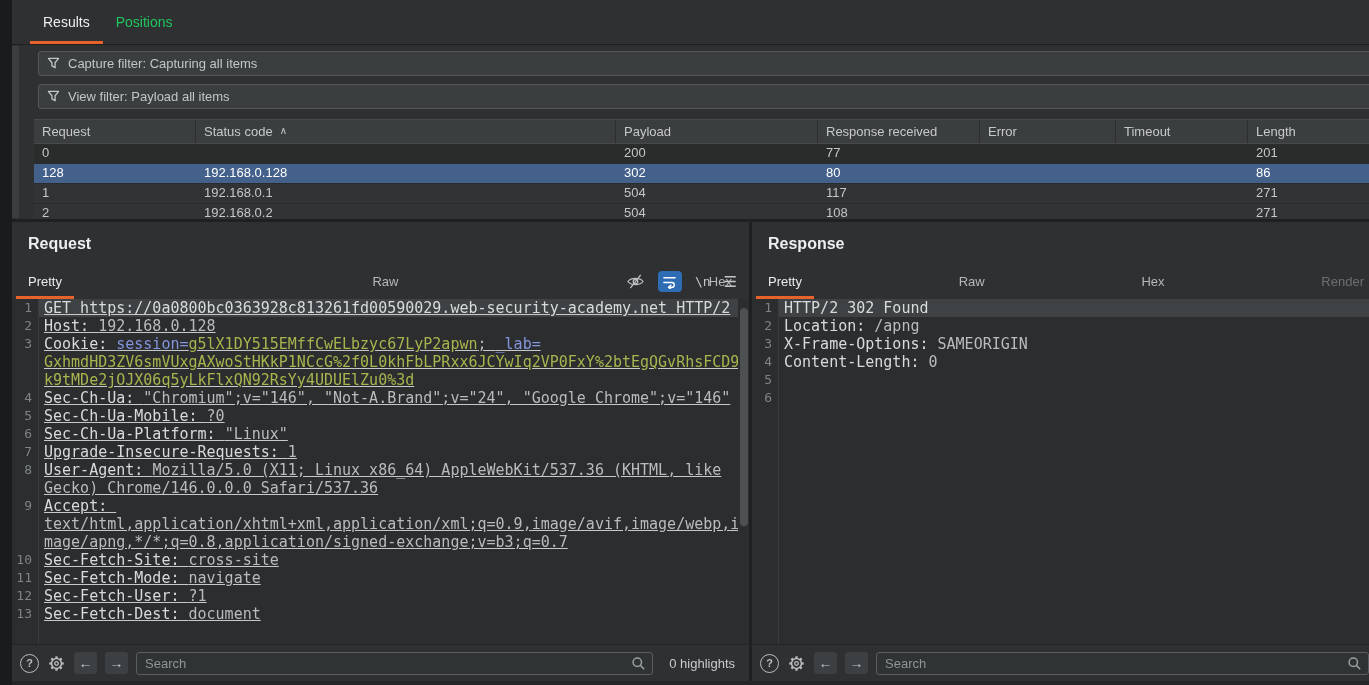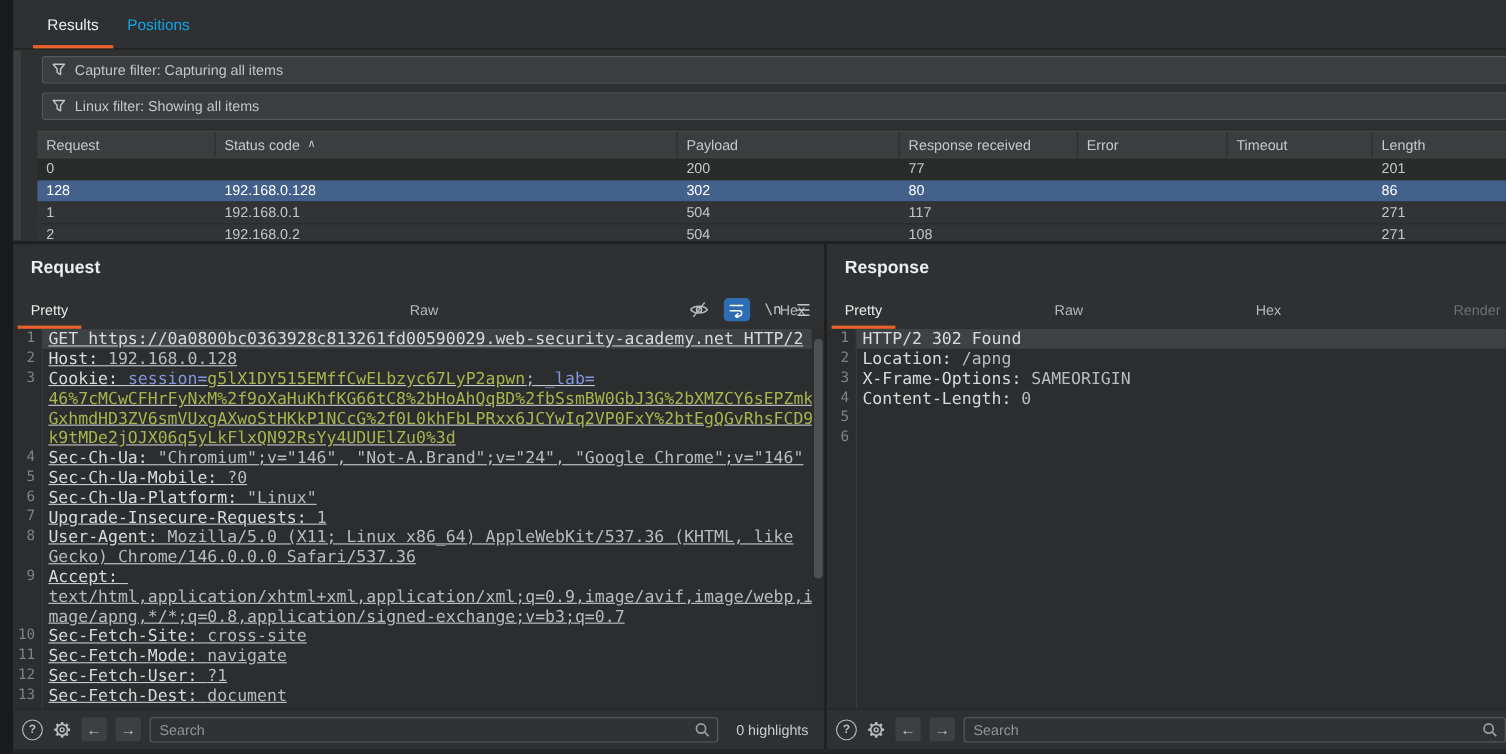--- a/index.html
+++ b/index.html
@@ -6,21 +6,21 @@
     --accent:#e8632c; --selrow:#44618c; --wrapbtn:#2e6db4;
     --chrome:#2e3031; --panelbg:#2b2d2e; --barbg:#3b3e3f;
   }
   html,body{margin:0;padding:0;background:#1a1b1c;}
   .app{position:relative;width:1369px;height:685px;background:var(--chrome);overflow:hidden;
        font-family:"Liberation Sans",sans-serif;color:#c6c9cb;margin-left:12px;}
 
   
   .topbar{position:absolute;top:0;left:0;right:0;height:44px;border-bottom:1px solid #1e2021;
           display:flex;align-items:stretch;padding-left:18px;}
-  .toptab{position:relative;display:flex;align-items:center;padding:0 13px;font-size:14px;color:#0ea5e9;}
+  .toptab{position:relative;display:flex;align-items:center;padding:0 13px;font-size:14px;color:#22c55e;}
   .toptab.active{color:#eceeef;}
   .toptab.active::after{content:"";position:absolute;left:0;right:0;bottom:0;height:3px;background:var(--accent);}
 
   .left-strip{position:absolute;left:0;top:46px;width:7px;height:172px;background:#3b3e3f;}
 
   
   .filter{position:absolute;left:26px;right:-2px;height:23px;background:var(--barbg);
           border:1px solid #54585a;border-radius:3px;display:flex;align-items:center;gap:8px;
           padding:0 8px;font-size:13px;color:#c2c6c8;}
   #filter-capture{top:51px}
@@ -109,21 +109,21 @@
         </svg>
     </span>
     <span>Capture filter: Capturing all items</span>
   </div>
   <div class="filter" id="filter-view">
     <span class="tool">
       <svg width="13" height="13" viewBox="0 0 14 14">
           <path d="M1.5 1.5 H12.5 L8.7 6.2 V11.6 L5.3 9.6 V6.2 Z" fill="none" stroke="#c2c6c8" stroke-width="1.4" stroke-linejoin="round"></path>
         </svg>
     </span>
-    <span>Linux filter: Showing all items</span>
+    <span>View filter: Payload all items</span>
   </div>
 
   <div class="grid">
     <div class="ghead grow" id="thead">
         <div class="gcell">Request</div>
         <div class="gcell">Status code<span class="sortglyph">∧</span></div>
         <div class="gcell">Payload</div>
         <div class="gcell">Response received</div>
         <div class="gcell">Error</div>
         <div class="gcell">Timeout</div>
@@ -195,21 +195,20 @@
         </svg>
       </span>
       <span class="tool nl-label">\n</span>
       <span class="tool menu-glyph">☰</span>
     </div>
     <div class="editor" id="req-editor">
       <div id="req-code">
           <div class="line hl"><div class="lnum">1</div><div class="lcode"><span class="c-d">GET https://0a0800bc0363928c813261fd00590029.web-security-academy.net HTTP/2</span></div></div>
           <div class="line"><div class="lnum">2</div><div class="lcode"><span class="c-h">Host: </span><span class="c-v">192.168.0.128</span></div></div>
           <div class="line"><div class="lnum">3</div><div class="lcode"><span class="c-h">Cookie: </span><span class="c-p">session=</span><span class="c-o">g5lX1DY515EMffCwELbzyc67LyP2apwn</span><span class="c-v">; </span><span class="c-p">_lab=</span></div></div>
-          <div class="line"><div class="lnum"></div><div class="lcode"><span class="c-o">46%7cMCwCFHrFyNxM%2f9oXaHuKhfKG66tC8%2bHoAhQqBD%2fbSsmBW0GbJ3G%2bXMZCY6sEPZmk</span></div></div>
           <div class="line"><div class="lnum"></div><div class="lcode"><span class="c-o">GxhmdHD3ZV6smVUxgAXwoStHKkP1NCcG%2f0L0khFbLPRxx6JCYwIq2VP0FxY%2btEgQGvRhsFCD9</span></div></div>
           <div class="line"><div class="lnum"></div><div class="lcode"><span class="c-o">k9tMDe2jOJX06q5yLkFlxQN92RsYy4UDUElZu0%3d</span></div></div>
           <div class="line"><div class="lnum">4</div><div class="lcode"><span class="c-h">Sec-Ch-Ua: </span><span class="c-v">"Chromium";v="146", "Not-A.Brand";v="24", "Google Chrome";v="146"</span></div></div>
           <div class="line"><div class="lnum">5</div><div class="lcode"><span class="c-h">Sec-Ch-Ua-Mobile: </span><span class="c-v">?0</span></div></div>
           <div class="line"><div class="lnum">6</div><div class="lcode"><span class="c-h">Sec-Ch-Ua-Platform: </span><span class="c-v">"Linux"</span></div></div>
           <div class="line"><div class="lnum">7</div><div class="lcode"><span class="c-h">Upgrade-Insecure-Requests: </span><span class="c-v">1</span></div></div>
           <div class="line"><div class="lnum">8</div><div class="lcode"><span class="c-h">User-Agent: </span><span class="c-v">Mozilla/5.0 (X11; Linux x86_64) AppleWebKit/537.36 (KHTML, like</span></div></div>
           <div class="line"><div class="lnum"></div><div class="lcode"><span class="c-v">Gecko) Chrome/146.0.0.0 Safari/537.36</span></div></div>
           <div class="line"><div class="lnum">9</div><div class="lcode"><span class="c-h">Accept: </span></div></div>
           <div class="line"><div class="lnum"></div><div class="lcode"><span class="c-v">text/html,application/xhtml+xml,application/xml;q=0.9,image/avif,image/webp,i</span></div></div>

